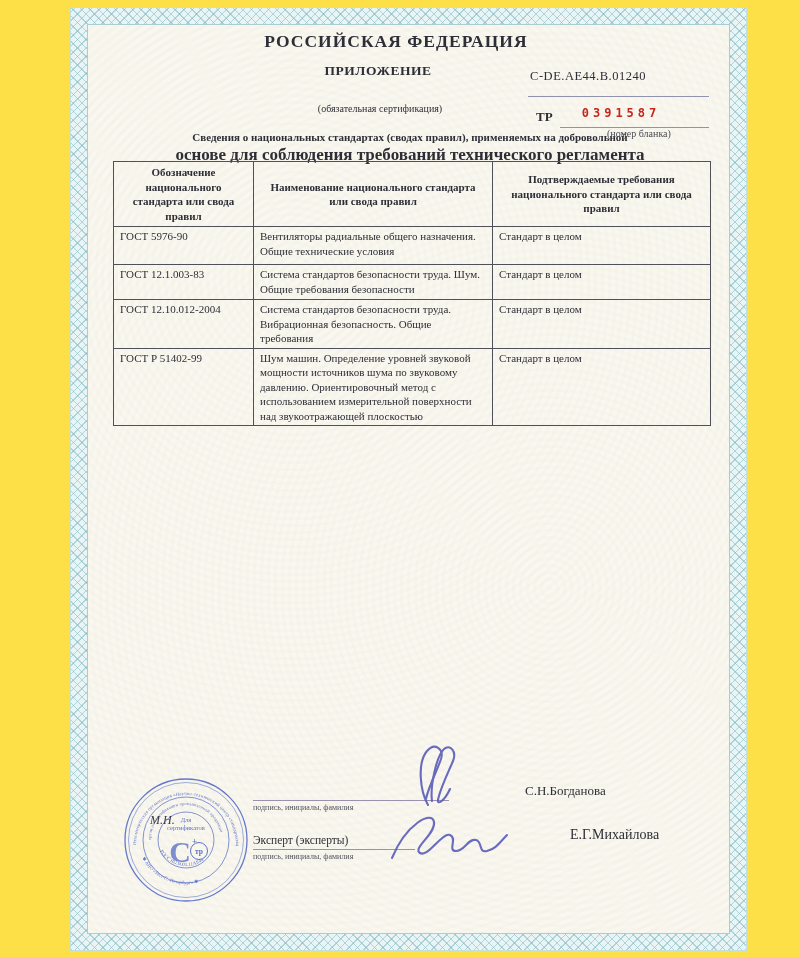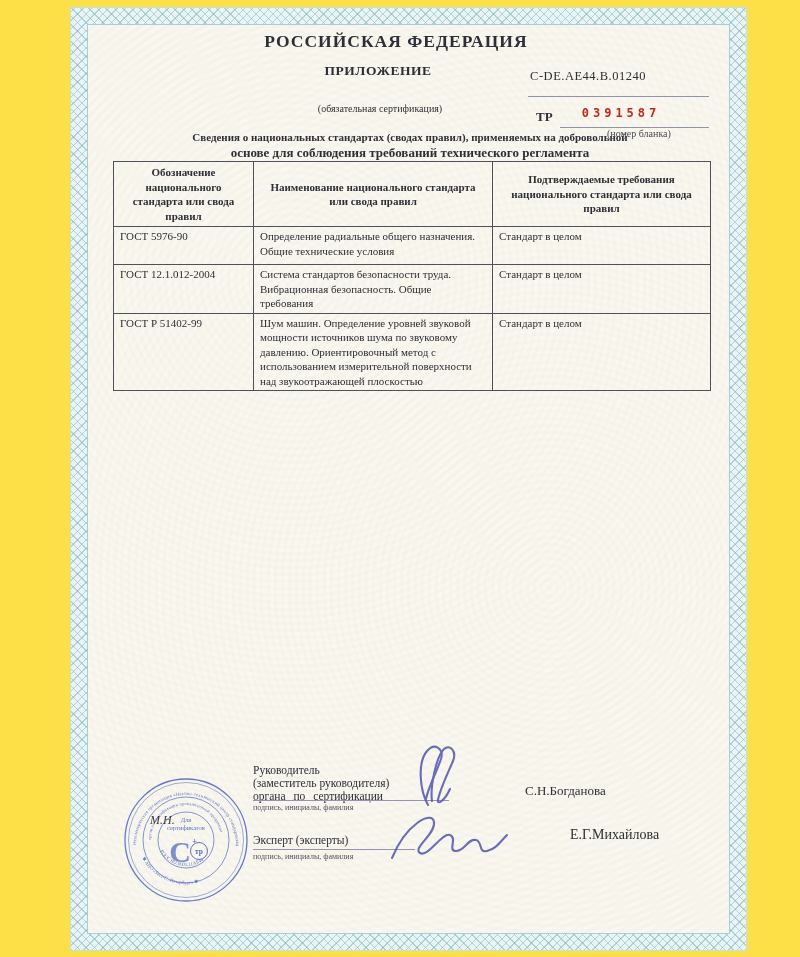--- a/index.html
+++ b/index.html
@@ -26,21 +26,21 @@
   .cert-sub{top:103px;left:380px;font-size:10px;font-weight:normal;}
   .cert-number{top:69px;left:588px;font-size:12.5px;letter-spacing:.5px;}
   .hline{border-top:1px solid #8f93ab;height:0;}
   .line-no{top:96px;left:528px;width:181px;}
   .tr-label{top:109px;left:536px;font-size:13px;font-weight:bold;}
   .blank-number{top:106px;left:621px;font-family:"DejaVu Sans Mono",monospace;font-size:12px;
     font-weight:bold;color:#c5271d;letter-spacing:4px;}
   .line-tr{top:127px;left:560px;width:149px;}
   .blank-caption{top:128px;left:607px;font-size:10px;color:#4a4a52;z-index:3;}
   .intro1{top:131px;left:410px;font-size:11px;font-weight:bold;}
-  .intro2{top:145px;left:410px;font-size:13px;font-weight:bold;}
+  .intro2{top:145px;left:410px;font-size:17px;font-weight:bold;}
   
   .std-table{position:absolute;left:113px;top:161px;width:597px;border-collapse:collapse;
     table-layout:fixed;font-size:11px;line-height:1.32;}
   .std-table th,.std-table td{border:1px solid #50505a;padding:2px 6px;}
   .std-table th{font-weight:bold;text-align:center;vertical-align:middle;padding:3px 8px;}
   .std-table td{vertical-align:top;text-align:left;}
   .std-table thead tr{height:44px;}
   .std-table tbody tr:nth-child(1){height:38px;margin-top:20px;}
   .std-table tbody tr:nth-child(2){height:35px;}
   .std-table tbody tr:nth-child(3){height:33px;}
@@ -95,41 +95,41 @@
       <thead>
         <tr>
           <th>Обозначение национального стандарта или свода правил</th>
           <th>Наименование национального стандарта или свода правил</th>
           <th>Подтверждаемые требования национального стандарта или свода правил</th>
         </tr>
       </thead>
       <tbody>
           <tr>
         <td>ГОСТ 5976-90</td>
-        <td>Определение радиальные общего назначения. Общие технические условия</td>
+        <td>Вентиляторы радиальные общего назначения. Общие технические условия</td>
         <td>Стандарт в целом</td>
       </tr>
           <tr>
-        <td>ГОСТ 12.1.012-2004</td>
+        <td>ГОСТ 12.1.003-83</td>
+        <td>Система стандартов безопасности труда. Шум. Общие требования безопасности</td>
+        <td>Стандарт в целом</td>
+      </tr>
+          <tr>
+        <td>ГОСТ 12.10.012-2004</td>
         <td>Система стандартов безопасности труда. Вибрационная безопасность. Общие требования</td>
         <td>Стандарт в целом</td>
       </tr>
           <tr>
         <td>ГОСТ Р 51402-99</td>
         <td>Шум машин. Определение уровней звуковой мощности источников шума по звуковому давлению. Ориентировочный метод с использованием измерительной поверхности над звукоотражающей плоскостью</td>
         <td>Стандарт в целом</td>
       </tr>
         </tbody>
     </table>
 
-    <div class="abs head-role role">
-      <div>Руководитель</div>
-      <div>(заместитель руководителя)</div>
-      <div class="spread">органа по сертификации</div>
-    </div>
     <div class="abs sig-line1"></div>
     <div class="abs sig-cap1">подпись, инициалы, фамилия</div>
     <div class="abs head-name">С.Н.Богданова</div>
 
     <div class="abs expert-role role">Эксперт (эксперты)</div>
     <div class="abs sig-line2"></div>
     <div class="abs sig-cap2">подпись, инициалы, фамилия</div>
     <div class="abs expert-name">Е.Г.Михайлова</div>
 
     <svg class="sig-svg sig1" width="75" height="65" viewBox="0 0 75 65">

